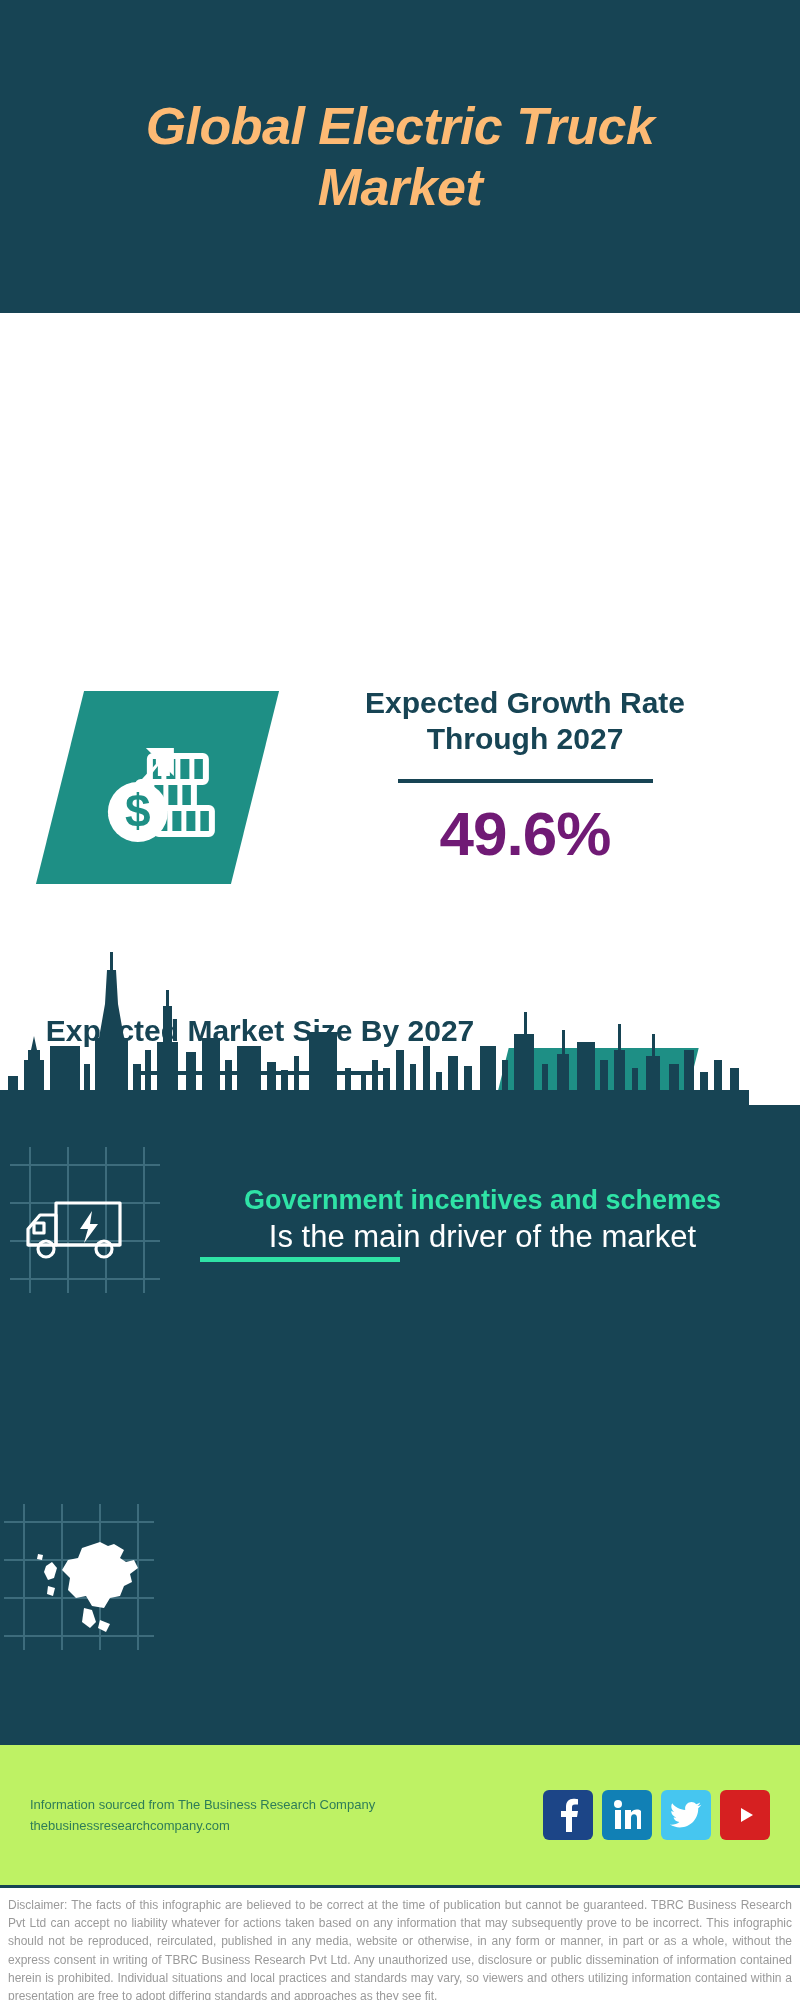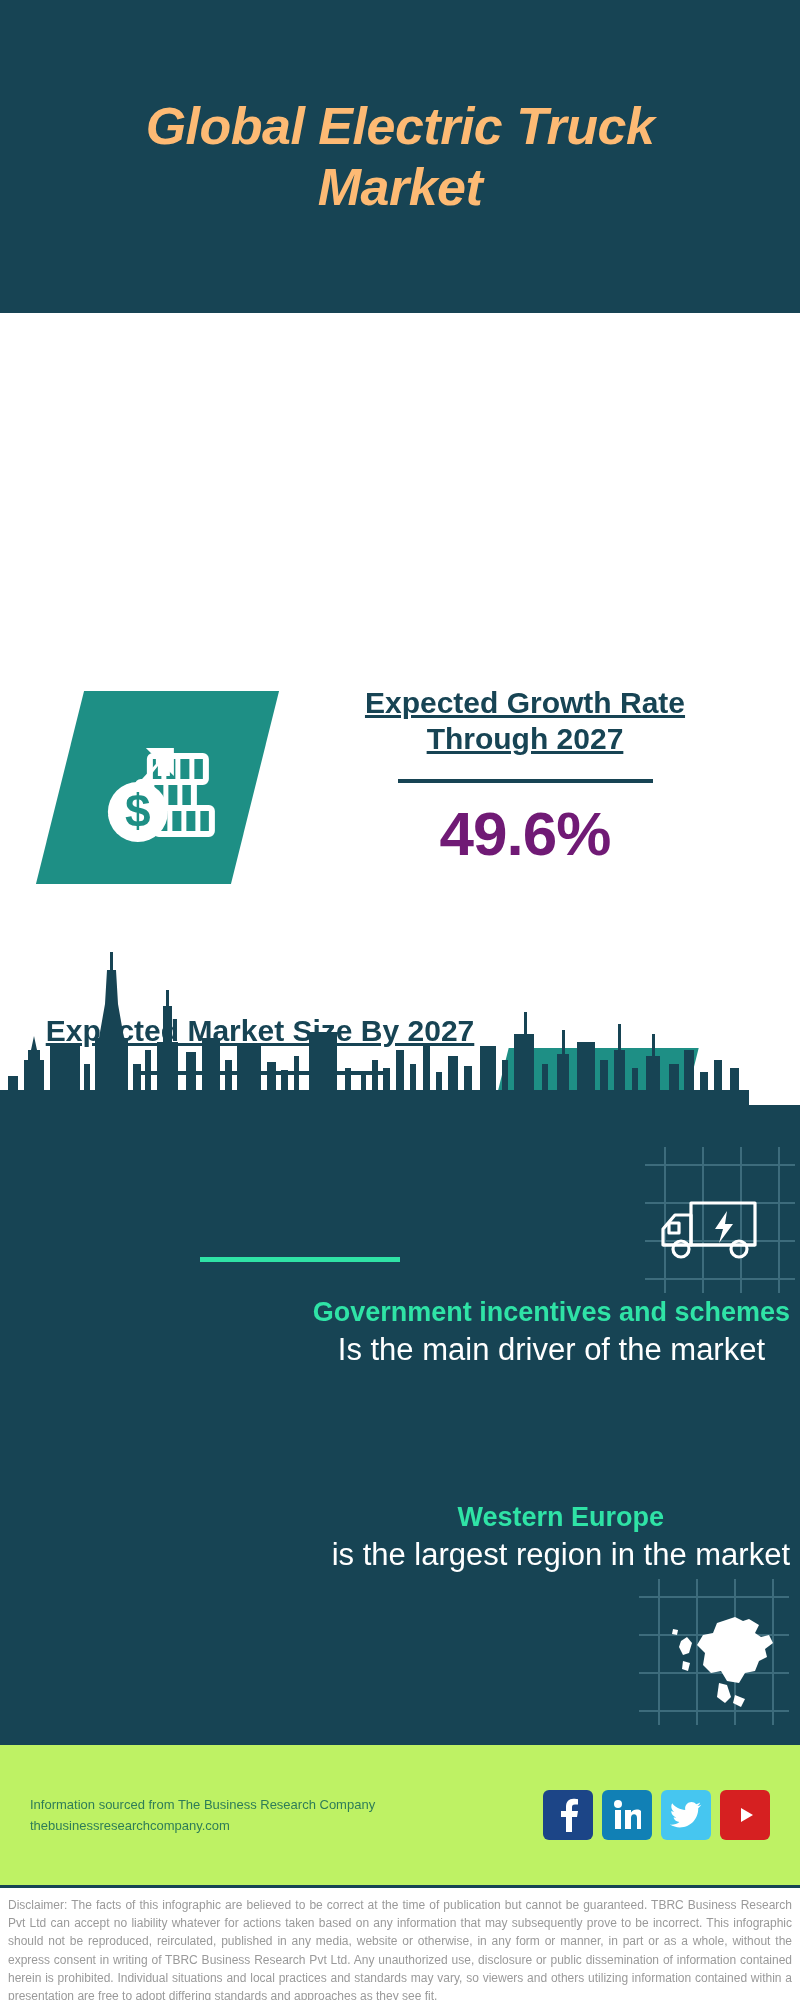--- a/index.html
+++ b/index.html
@@ -52,21 +52,20 @@
   .stat2-text {
     position:absolute; left:45px; top:700px; width:430px;
     text-align:center;
   }
   .stat2-icon { left:485px; top:735px; width:190px; height:190px; }
 
   .stat-label {
     color:#174454;
     font-size:30px; font-weight:bold;
     line-height:1.2;
-    text-decoration:underline;
   }
   .rule {
     height:4px; background:#174454;
     width:255px; margin:22px auto 18px;
   }
   .stat-value {
     color:#701a75;
     font-size:62px; font-weight:bold;
     line-height:1.05;
     letter-spacing:-1px;
@@ -81,21 +80,21 @@
   .skyline-wrap svg { display:block; width:800px; height:215px; }
 
   
   .dark {
     position:absolute; left:0; top:1105px;
     width:800px; height:640px;
     background:#174454;
   }
 
   .row {
-    position:absolute; display:flex; align-items:flex-end;flex-direction:column;
+    position:absolute; display:flex; align-items:center;
   }
   .row-gov { left:0; top:40px; width:800px; }
   .row-eur { left:0; top:395px; width:800px; }
 
   .grid-box {
     width:165px; height:150px;
     position:relative; flex:none;
   }
   .grid-box svg { position:absolute; left:0; top:0; }
 
@@ -263,24 +262,20 @@
         <path d="M92 66 l-12 18 h8 l-4 14 l14 -19 h-8 z" fill="#ffffff"></path>
       </svg>
     </div>
     <div class="copy">
       <div class="copy-head">Government incentives and schemes</div>
       <div class="copy-sub">Is the main driver of the market</div>
     </div>
   </div>
 
   <div class="row row-eur">
-    <div class="copy">
-      <div class="copy-head">Western Europe</div>
-      <div class="copy-sub">is the largest region in the market</div>
-    </div>
     <div class="grid-box">
       <svg width="165" height="150" viewBox="0 0 165 150" aria-hidden="true">
         <g stroke="#3d6c7c" stroke-width="2" fill="none">
           <line x1="4" y1="22" x2="154" y2="22"></line>
           <line x1="4" y1="60" x2="154" y2="60"></line>
           <line x1="4" y1="98" x2="154" y2="98"></line>
           <line x1="4" y1="136" x2="154" y2="136"></line>
           <line x1="24" y1="4" x2="24" y2="150"></line>
           <line x1="62" y1="4" x2="62" y2="150"></line>
           <line x1="100" y1="4" x2="100" y2="150"></line>

